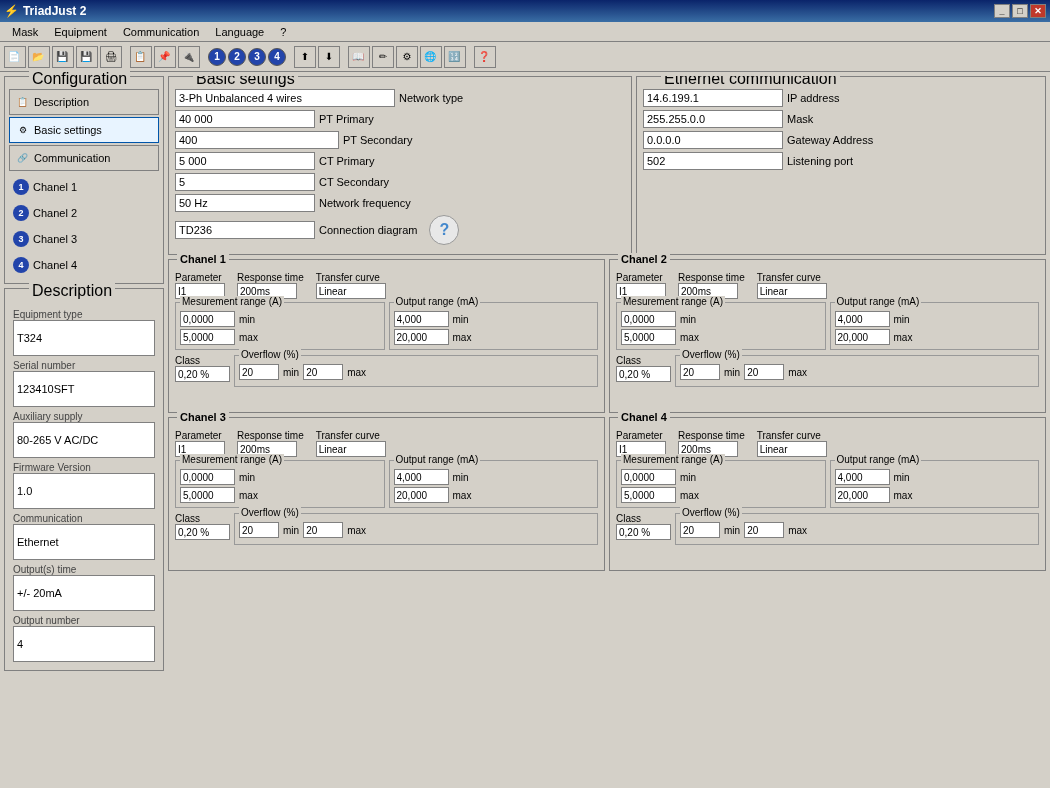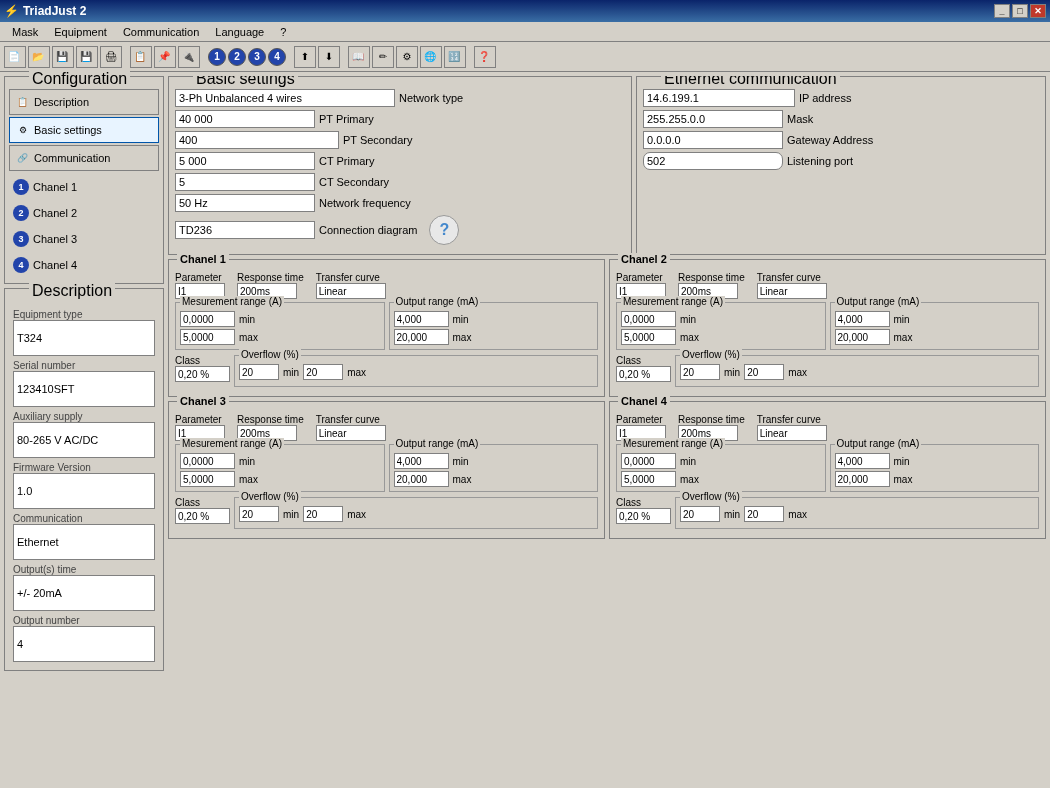--- a/index.html
+++ b/index.html
@@ -218,21 +218,21 @@
       position: absolute;
       top: -7px;
       left: 4px;
       background: #d4d0c8;
       padding: 0 2px;
       font-size: 10px;
     }
     .overflow-group {
       border: 1px solid #999;
       padding: 4px;
-      margin-bottom: 3px;
+      margin-bottom: 19px;
       position: relative;
     }
     .overflow-title {
       position: absolute;
       top: -7px;
       left: 4px;
       background: #d4d0c8;
       padding: 0 2px;
       font-size: 10px;
     }
@@ -393,33 +393,33 @@
           <input class="form-input" style="width: 140px;" value="TD236">
           <span class="form-label">Connection diagram</span>
           <div style="width:30px;height:30px;background:#e8e8e8;border:1px solid #999;border-radius:50%;display:flex;align-items:center;justify-content:center;font-size:16px;color:#4488cc;font-weight:bold;margin-left:8px;">?</div>
         </div>
       </div>
 
       <div class="ethernet-panel">
         <span class="group-box-title">Ethernet communication</span>
 
         <div class="form-row">
-          <input class="form-input" style="width: 152px;" value="14.6.199.1">
+          <input class="form-input" style="width: 140px;" value="14.6.199.1">
           <span class="form-label">IP address</span>
         </div>
         <div class="form-row">
           <input class="form-input" style="width: 140px;" value="255.255.0.0">
           <span class="form-label">Mask</span>
         </div>
         <div class="form-row">
           <input class="form-input" style="width: 140px;" value="0.0.0.0">
           <span class="form-label">Gateway Address</span>
         </div>
         <div class="form-row">
-          <input class="form-input" style="width: 140px; border-radius: 7px;" value="502">
+          <input class="form-input" style="width: 140px;" value="502">
           <span class="form-label">Listening port</span>
         </div>
       </div>
     </div>
 
     <div class="channels-pair">
 
       <div class="channel-panel">
         <span class="group-box-title" style="position:absolute;top:-7px;left:8px;background:#d4d0c8;padding:0 3px;font-weight:bold;font-size:11px;">Chanel 1</span>
         <div class="ch-row" style="margin-bottom:3px;">

